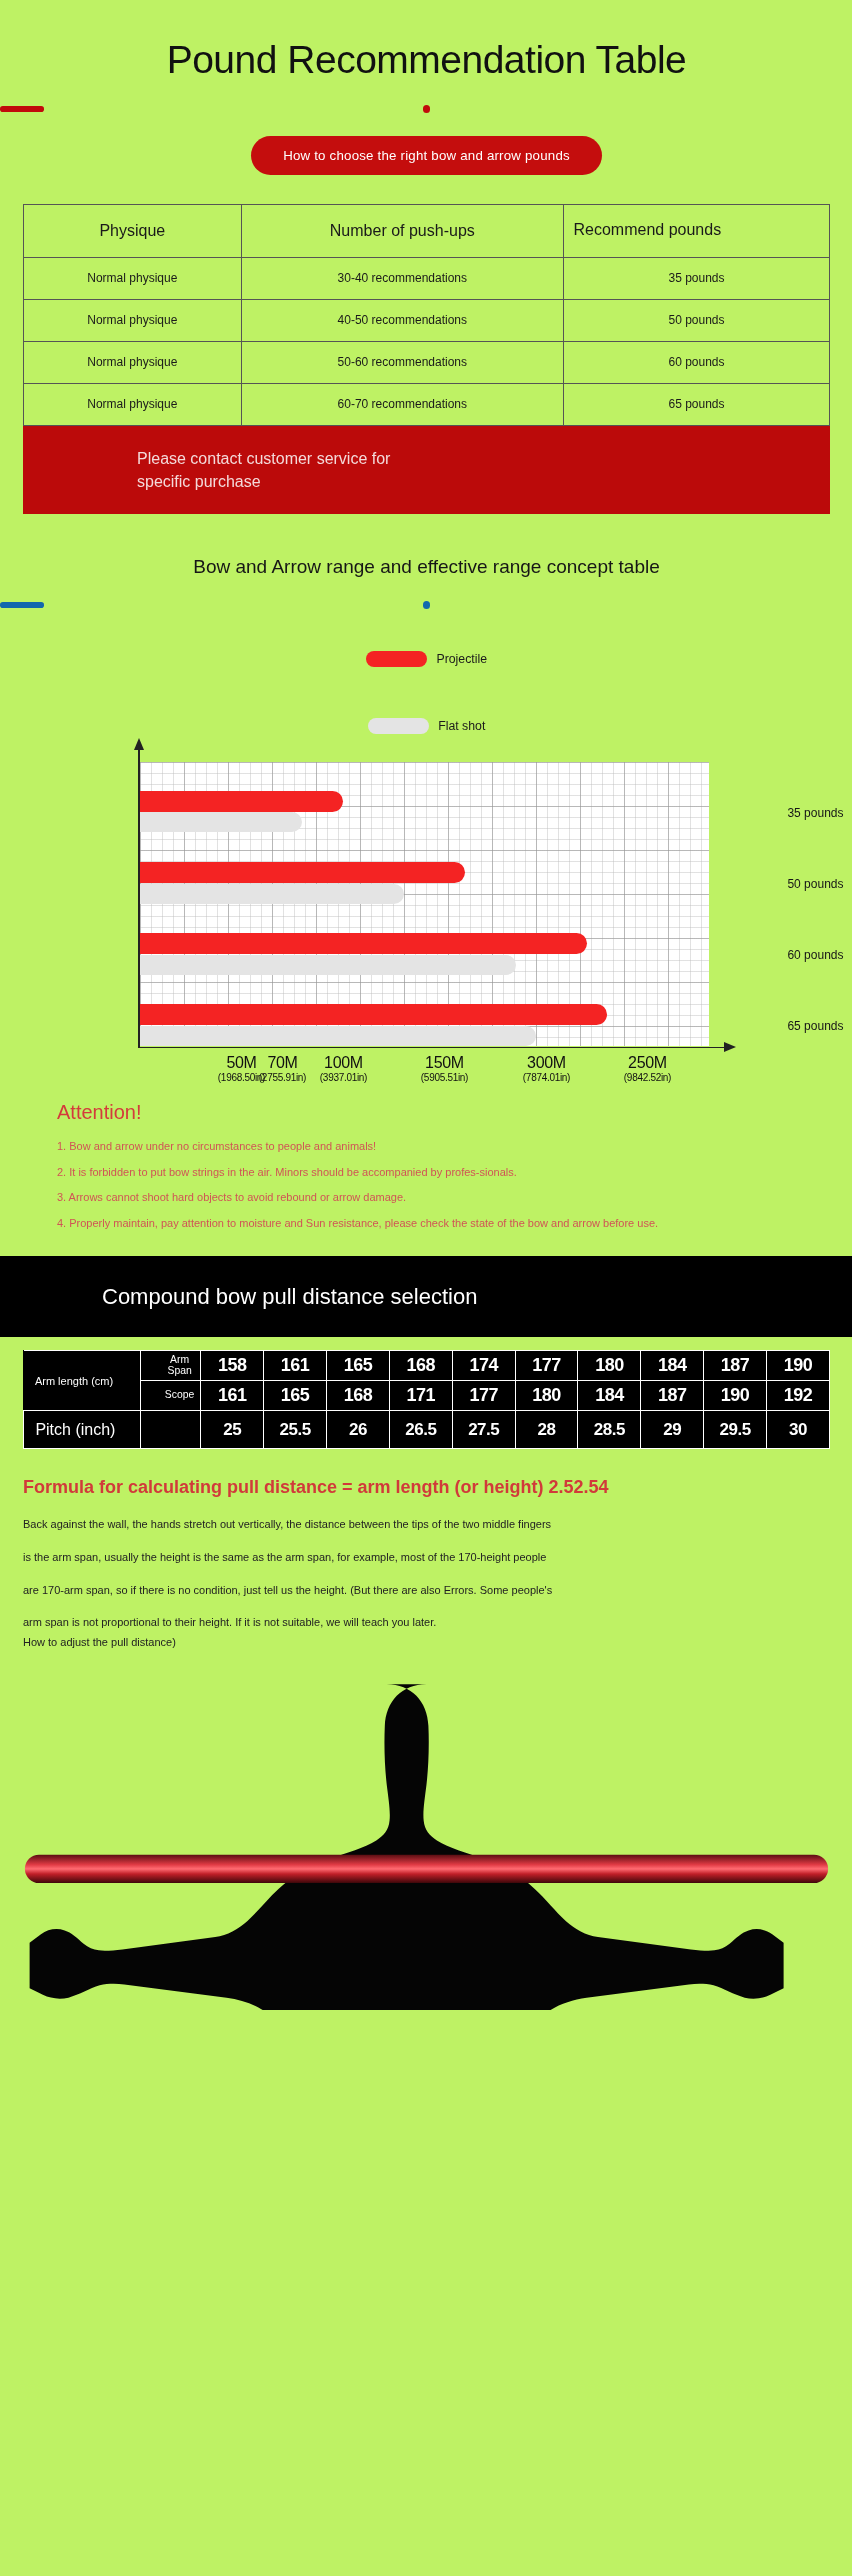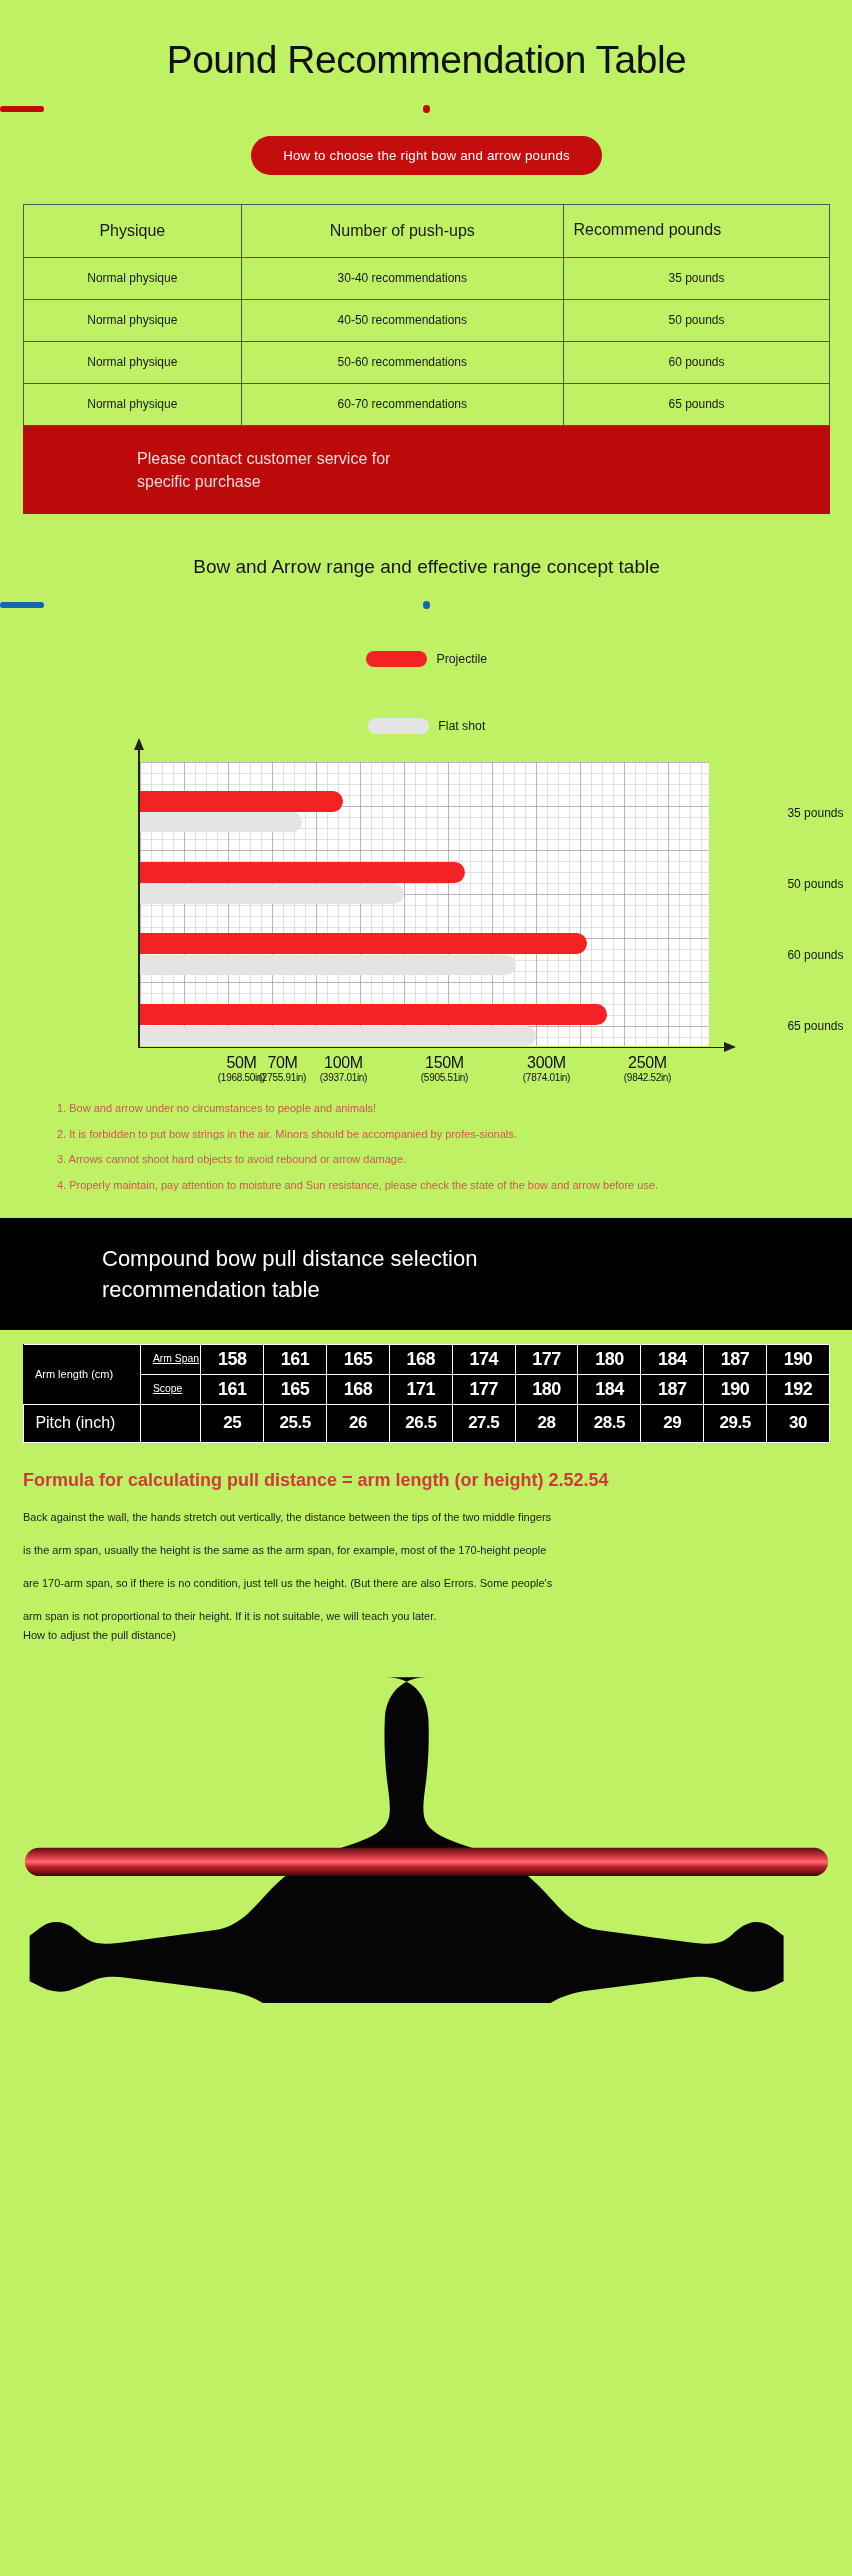--- a/index.html
+++ b/index.html
@@ -140,21 +140,21 @@
     font-weight: 400;
   }
 
   
   .arm-table-wrap { margin: 13.3px 23px 0 23px; }
   table.arm { width: 100%; border-collapse: collapse; table-layout: fixed; background: #000; }
   table.arm td { border: 0.9px solid #ffffff; color: #fff; text-align: center; vertical-align: middle; }
   table.arm td.label-cell {
     font-size: 11px; text-align: left; padding-left: 11.4px; border-left: none;
   }
-  table.arm td.sub-label { font-size: 10.4px; text-align: left; padding-left: 12px; line-height: 1.05; text-decoration: underline; }
+  table.arm td.sub-label { font-size: 10.4px; text-align: center; padding-left: 18px; line-height: 1.05; }
   table.arm td.num { font-size: 18px; font-weight: 700; height: 30px; letter-spacing: -0.5px; }
   table.arm td.pitch-label { font-size: 16px; text-align: left; padding-left: 11.4px; }
   table.arm td.pitch { font-size: 17px; font-weight: 700; height: 38px; letter-spacing: -0.5px; }
   .armcol-0 { width: 14.5%; } .armcol-1 { width: 7.5%; } .armcol-n { width: 7.8%; }
 
   
   .formula {
     margin: 26.5px 23px 0 23px;
     color: #d13a3a;
     font-size: 18px;
@@ -293,29 +293,29 @@
           <div class="in">(7874.01in)</div>
         </div>
         <div class="x-tick" style="left: 605px; width: 85px;">
           <div class="m">250M</div>
           <div class="in">(9842.52in)</div>
         </div>
       </div>
   </div>
 
   <div class="attention">
+    <h3>Attention!</h3>
     <p>1. Bow and arrow under no circumstances to people and animals!</p>
     <p>2. It is forbidden to put bow strings in the air. Minors should be accompanied by profes-sionals.</p>
     <p>3. Arrows cannot shoot hard objects to avoid rebound or arrow damage.</p>
     <p>4. Properly maintain, pay attention to moisture and Sun resistance, please check the state of the bow and arrow before use.</p>
   </div>
 
   <div class="black-banner">
     <div>Compound bow pull distance selection</div>
-    <div>recommendation table</div>
   </div>
 
   <div class="arm-table-wrap">
     <table class="arm">
       <colgroup id="armcols">
           <col class="armcol-0">
           <col class="armcol-1">
           <col class="armcol-n">
           <col class="armcol-n">
           <col class="armcol-n">

